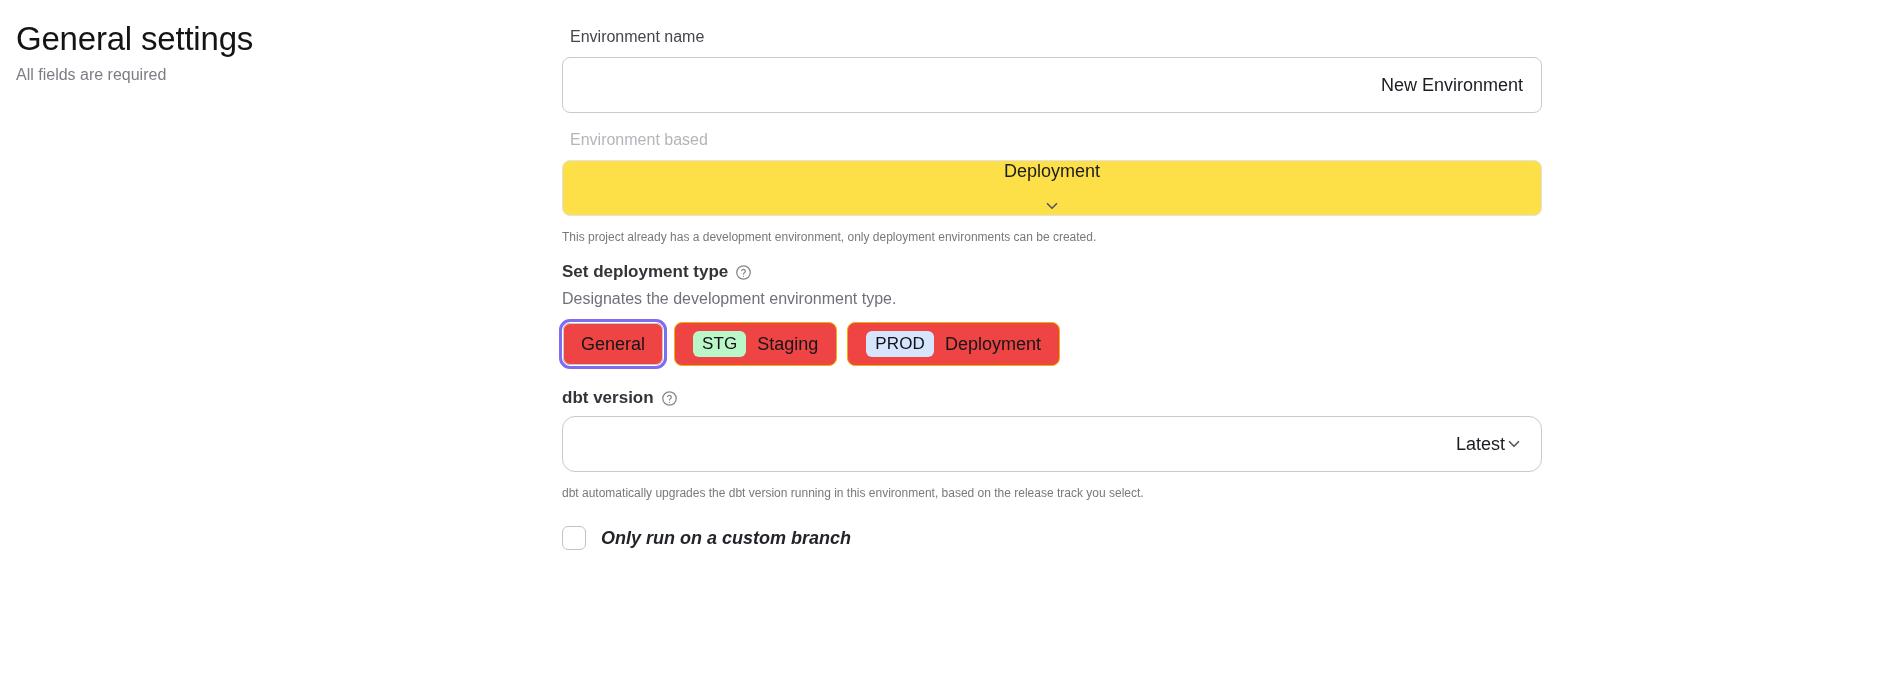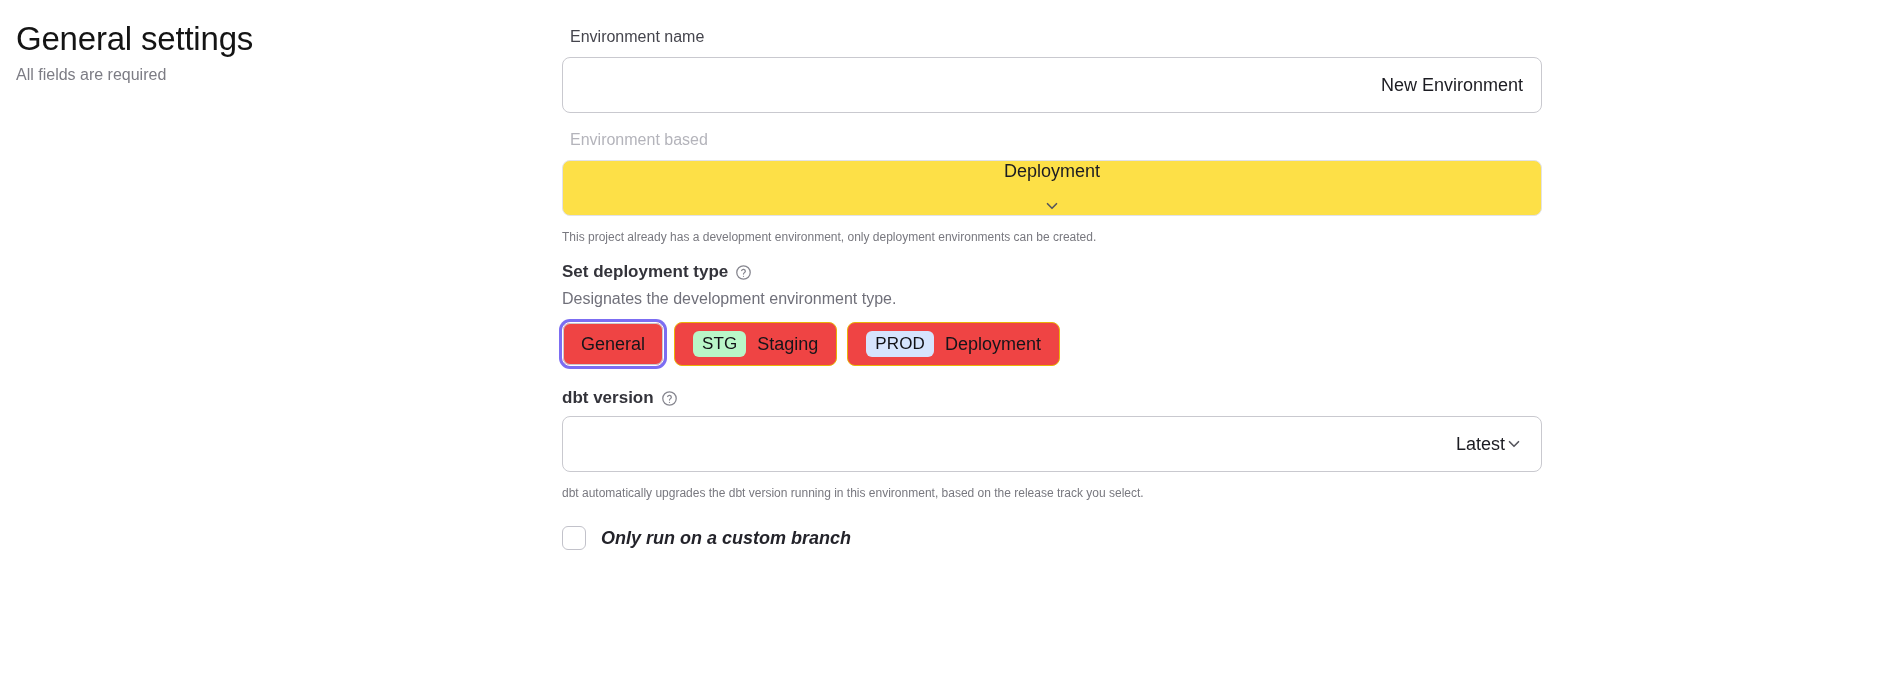--- a/index.html
+++ b/index.html
@@ -260,21 +260,21 @@
       <div class="label-row">
         <span class="label-strong">dbt version</span>
         <span class="help-icon">
           <svg viewBox="0 0 24 24" width="17" height="17" fill="none" stroke="currentColor" stroke-width="1.8" stroke-linecap="round" stroke-linejoin="round">
             <circle cx="12" cy="12" r="9.5"></circle>
             <path d="M9.4 9.2a2.7 2.7 0 0 1 5.2.9c0 1.8-2.6 2.3-2.6 4"></path>
             <circle cx="12" cy="17.4" r="0.9" fill="currentColor" stroke="none"></circle>
           </svg>
         </span>
       </div>
-      <div class="control" style="margin-top:6px;">
+      <div class="control" style="margin-top:6px;border-radius:13px;">
         <span class="value">Latest</span>
         <span class="chevron">
           <svg viewBox="0 0 24 24" width="18" height="18" fill="none" stroke="currentColor" stroke-width="2.2" stroke-linecap="round" stroke-linejoin="round">
             <polyline points="6 9 12 15 18 9"></polyline>
           </svg>
         </span>
       </div>
       <div class="hint">dbt automatically upgrades the dbt version running in this environment, based on the release track you select.</div>
     </div>
 

